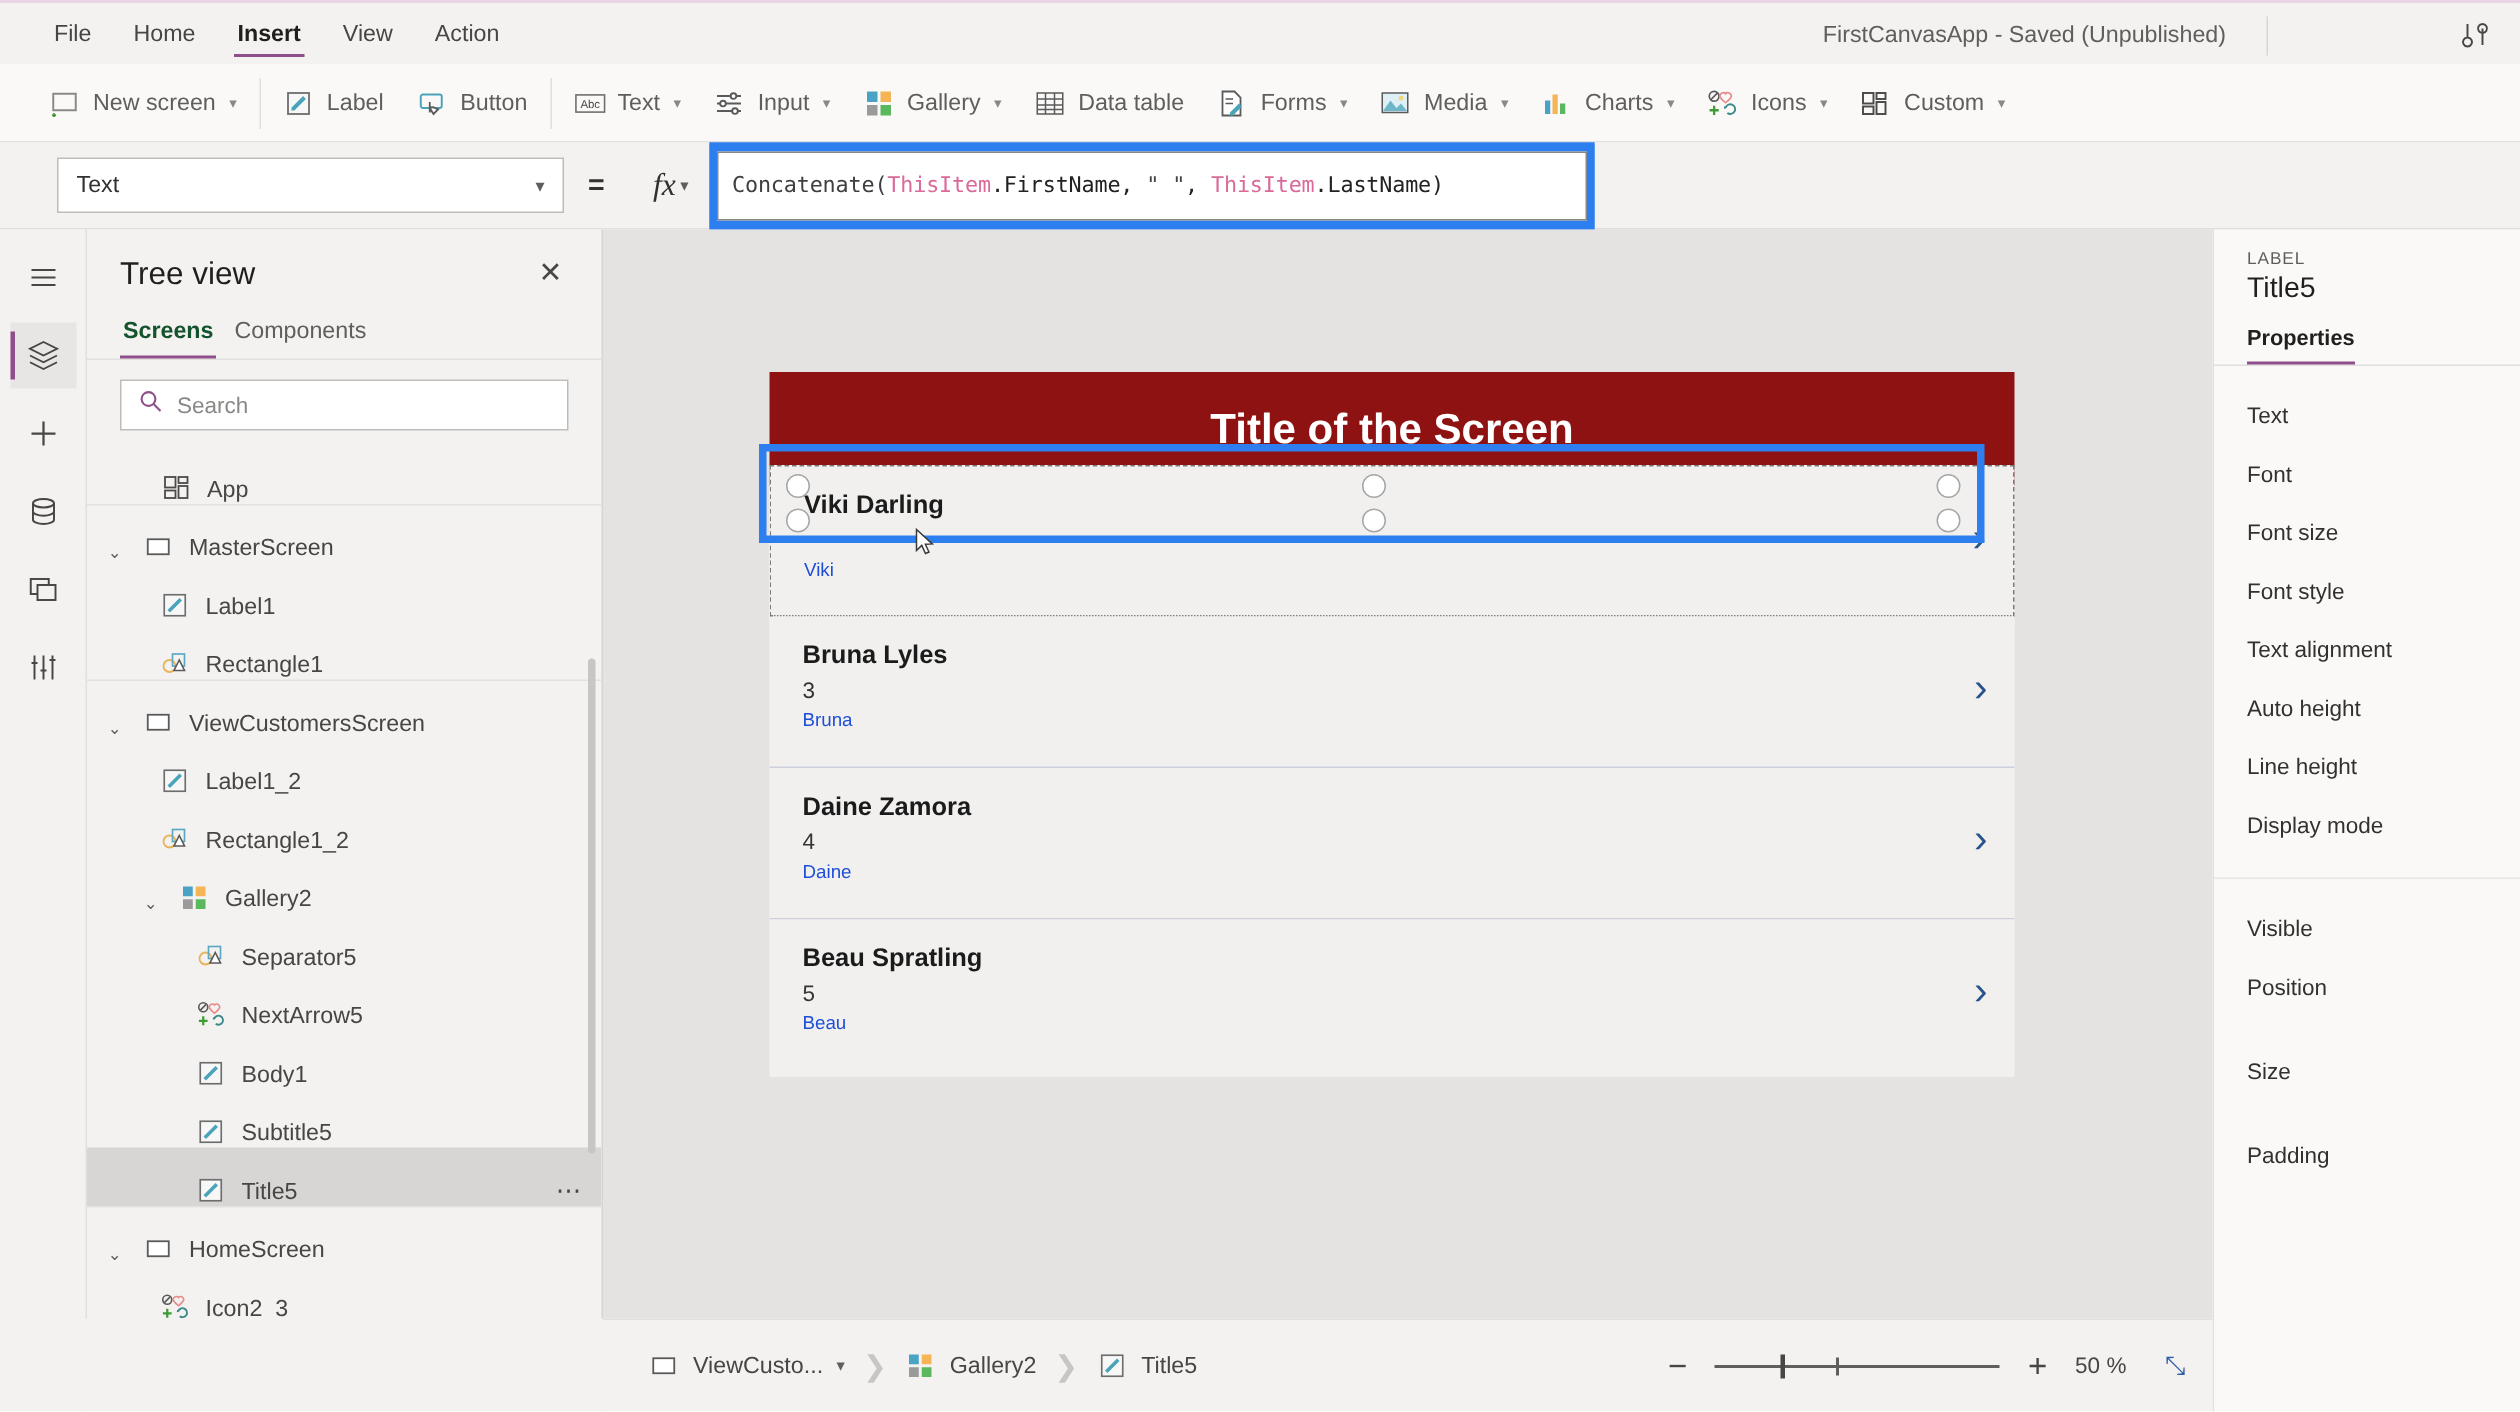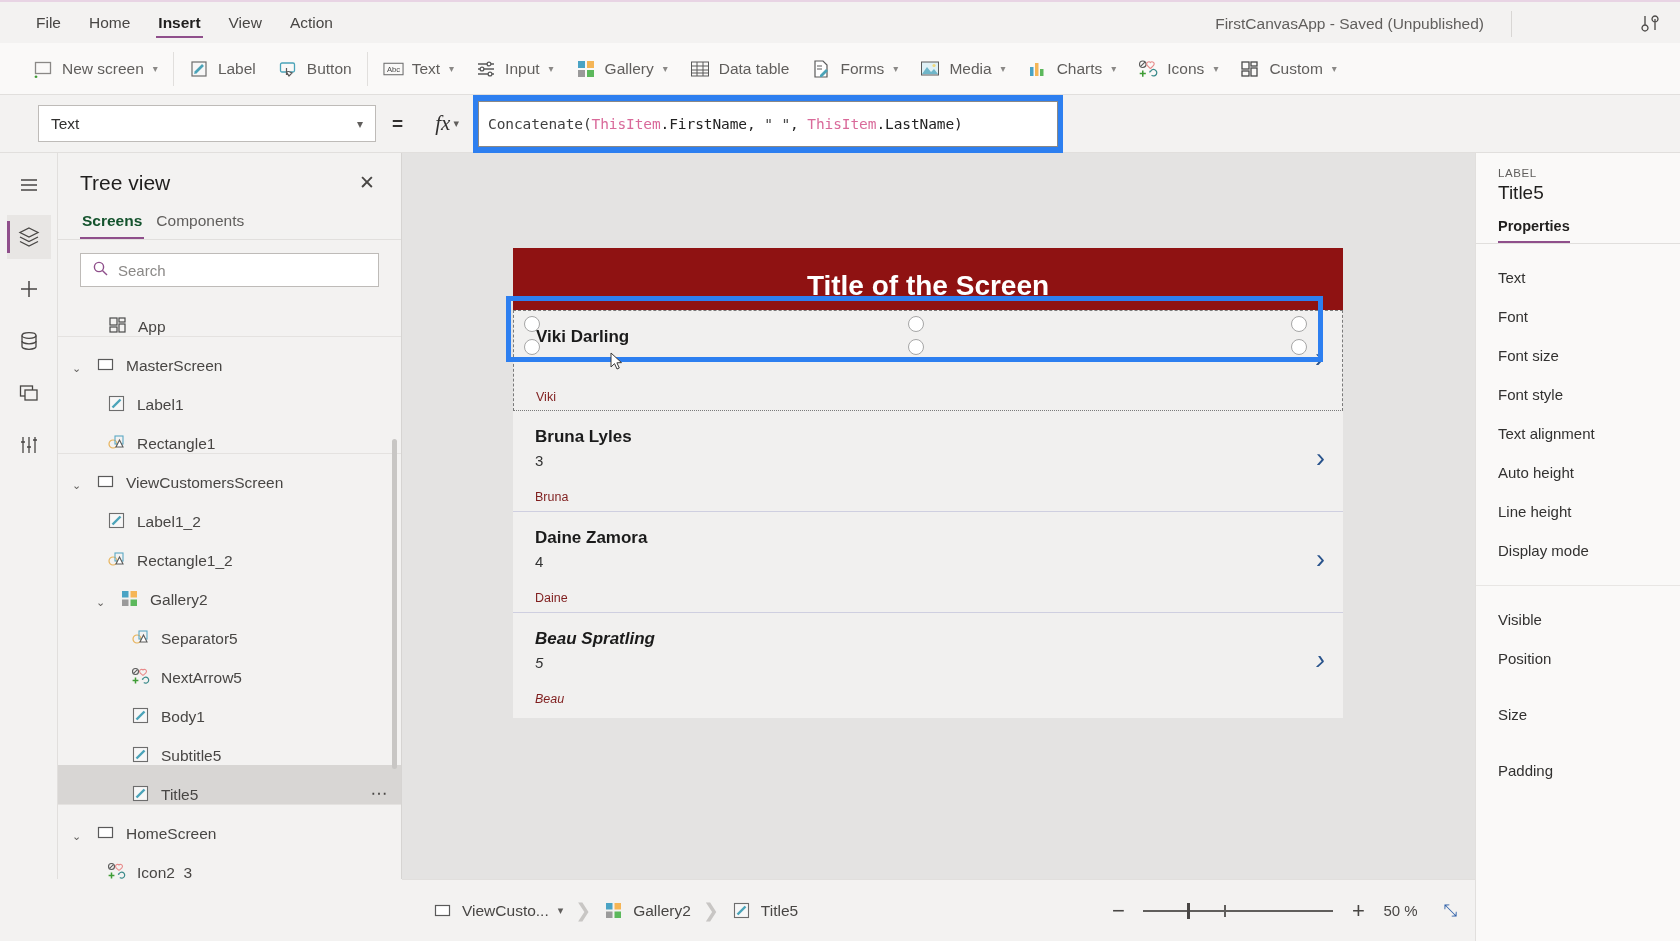--- a/index.html
+++ b/index.html
@@ -174,21 +174,21 @@
     color: #fff; font-size: 28px; font-weight: bold;
   }
   .gallery { position: absolute; left: 0; top: 62px; width: 830px; height: 408px; }
   .gitem {
     position: relative; height: 101px; background: #f1f0ef;
     border-bottom: 1px solid #cfcfe0;
   }
   .gitem.first { border: 1px dashed #7a7a7a; border-bottom: 1px dotted #7a7a7a; background: #f1f0ef; }
   .g-title { position: absolute; left: 22px; top: 16px; font-size: 17px; color: #1b1b1b; font-weight: 600; }
   .g-sub  { position: absolute; left: 22px; top: 41px; font-size: 15px; color: #343434; }
-  .g-body { position: absolute; left: 22px; top: 79px; font-size: 12.5px; color: #7f1d1d; }
+  .g-body { position: absolute; left: 22px; top: 62px; font-size: 12.5px; color: #1d4ed8; }
   .g-arrow { position: absolute; right: 18px; top: 34px; color: #29538c; font-size: 27px; line-height: 1; }
 
   
   .sel-box {
     position: absolute; left: 506px; top: 296px; width: 817px; height: 66px;
     border: 5px solid #2d7ff0; pointer-events: none; z-index: 30;
   }
   .handle {
     position: absolute; width: 16px; height: 16px; background: #fff;
     border: 1.5px solid #a6a6a6; border-radius: 50%; z-index: 31;
@@ -654,21 +654,21 @@
           <div class="g-sub">3</div>
           <div class="g-body">Bruna</div>
           <div class="g-arrow">›</div>
         </div>
         <div class="gitem">
           <div class="g-title">Daine  Zamora</div>
           <div class="g-sub">4</div>
           <div class="g-body">Daine</div>
           <div class="g-arrow">›</div>
         </div>
-        <div class="gitem" style="border-bottom:none;font-style:italic;">
+        <div class="gitem" style="border-bottom:none;">
           <div class="g-title">Beau  Spratling</div>
           <div class="g-sub">5</div>
           <div class="g-body">Beau</div>
           <div class="g-arrow">›</div>
         </div>
       </div>
     </div>
   </div>
 
   <div class="sel-box"></div>

